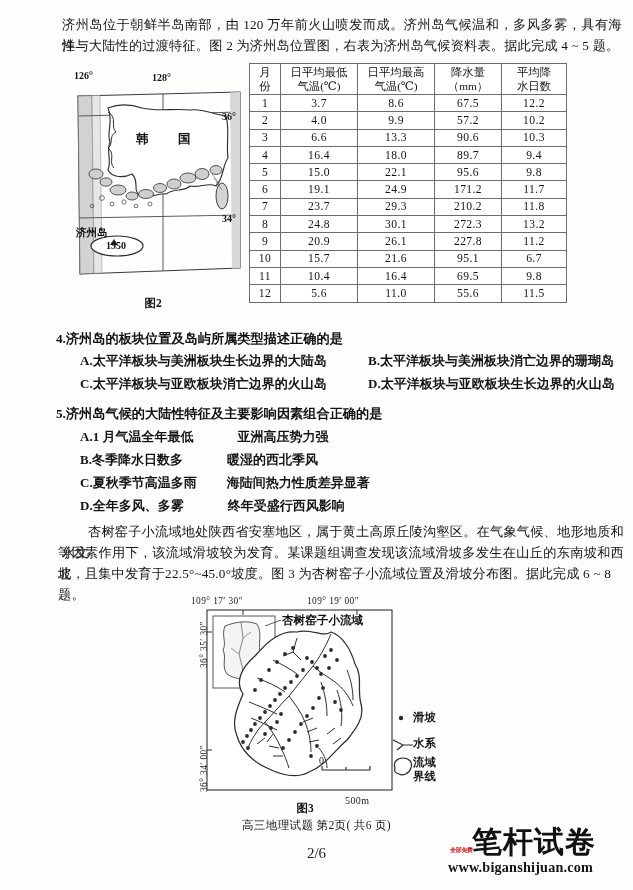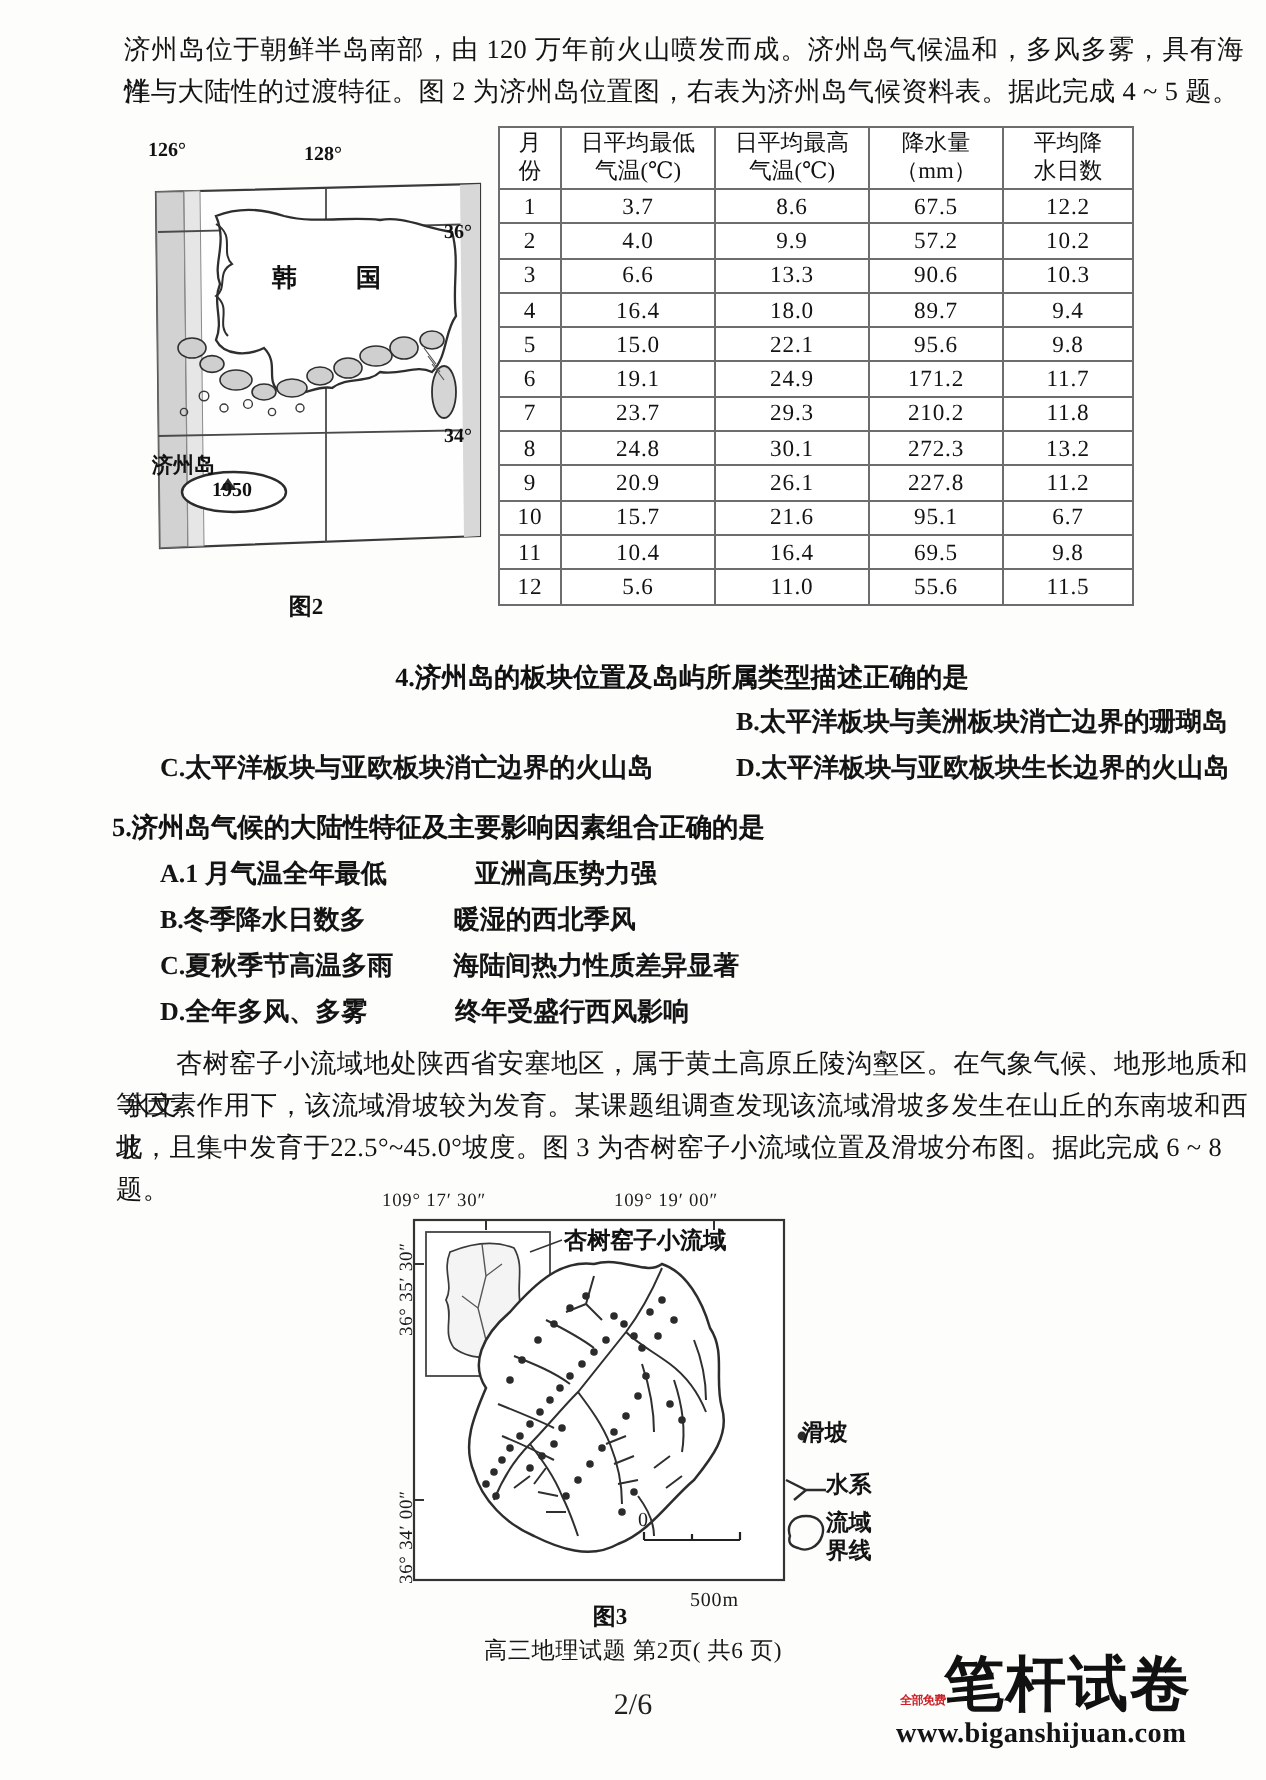--- a/index.html
+++ b/index.html
@@ -377,22 +377,25 @@
         <tr>
           <td class="col-m">12</td>
           <td class="col-lo">5.6</td>
           <td class="col-hi">11.0</td>
           <td class="col-pr">55.6</td>
           <td class="col-dy">11.5</td>
         </tr>
       </tbody>
   </table>
 
-  <div class="qtitle" style="left:56px; top:329px; width:570px;text-align:center;">
+  <div class="qtitle" style="left:56px; top:329px; width:570px;">
     <span>4.</span><span>济州岛的板块位置及岛屿所属类型描述正确的是</span>
+  </div>
+  <div class="opt" style="left:80px; top:351px; width:300px;">
+    <span class="oterm">A.</span><span class="oterm">太平洋板块与美洲板块生长边界的大陆岛</span>
   </div>
   <div class="opt" style="left:368px; top:351px; width:270px;">
     <span class="oterm">B.</span><span class="oterm">太平洋板块与美洲板块消亡边界的珊瑚岛</span>
   </div>
   <div class="opt" style="left:80px; top:374px; width:300px;">
     <span class="oterm">C.</span><span class="oterm">太平洋板块与亚欧板块消亡边界的火山岛</span>
   </div>
   <div class="opt" style="left:368px; top:374px; width:270px;">
     <span class="oterm">D.</span><span class="oterm">太平洋板块与亚欧板块生长边界的火山岛</span>
   </div>
@@ -536,21 +539,21 @@
     <span class="fig3-lab" style="left:122px; top:-2px;">109° 19′ 00″</span>
 
     <span class="fig3-lab vert" style="left:14px; top:70px;">36° 35′ 30″</span>
     <span class="fig3-lab vert" style="left:14px; top:194px;">36° 34′ 00″</span>
 
     <span class="fig3-title" style="left:97px; top:15px;">杏树窑子小流域</span>
 
     <span class="fig3-lab" style="left:134px; top:157px; font-size:10px;">0</span>
     <span class="fig3-lab" style="left:160px; top:157px; font-size:10px;margin-top:40px;">500m</span>
 
-    <span class="legend-item" style="left:216px; top:113px;">滑坡</span>
+    <span class="legend-item" style="left:228px; top:113px;">滑坡</span>
     <span class="legend-item" style="left:228px; top:139px;">水系</span>
     <span class="legend-item" style="left:228px; top:158px;">流域</span>
     <span class="legend-item" style="left:228px; top:172px;">界线</span>
 
     <div class="fig3-caption">图3</div>
   </div>
 
   <div class="footer-line">高三地理试题  第2页( 共6 页)</div>
   <div class="page-num">2/6</div>
 

